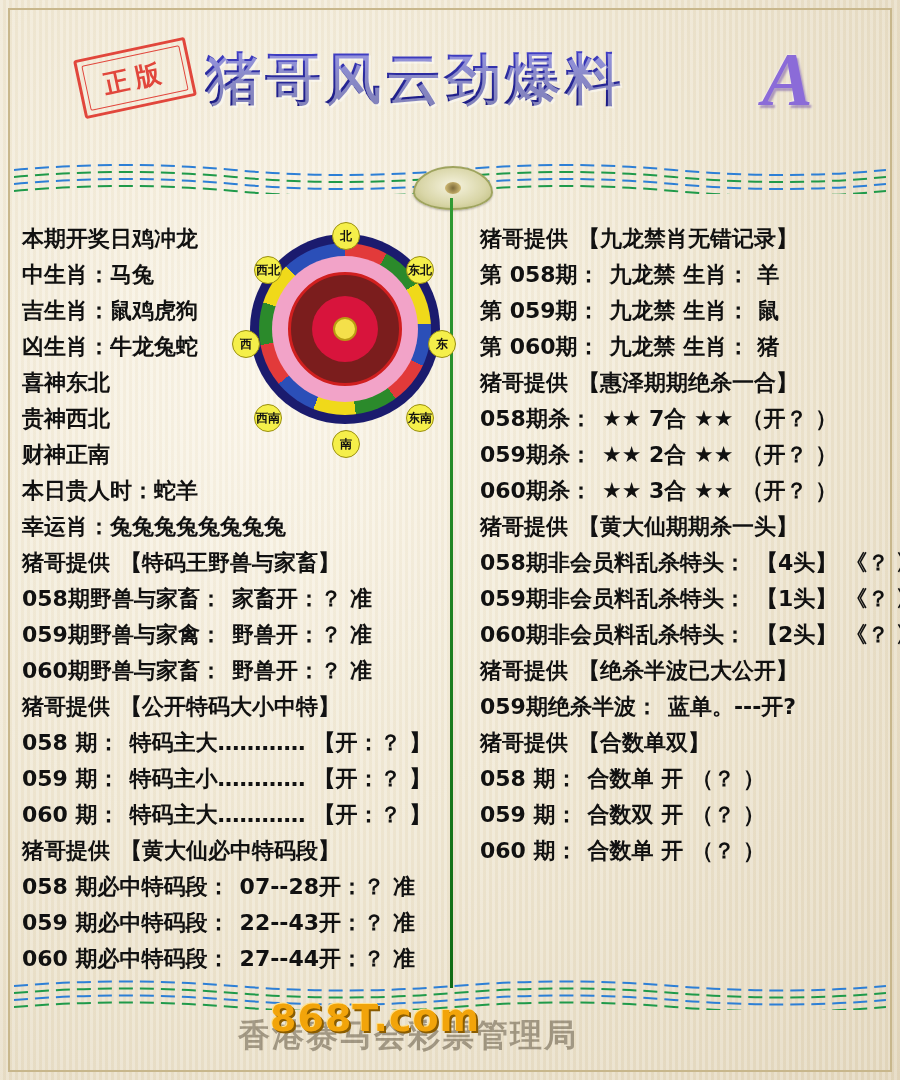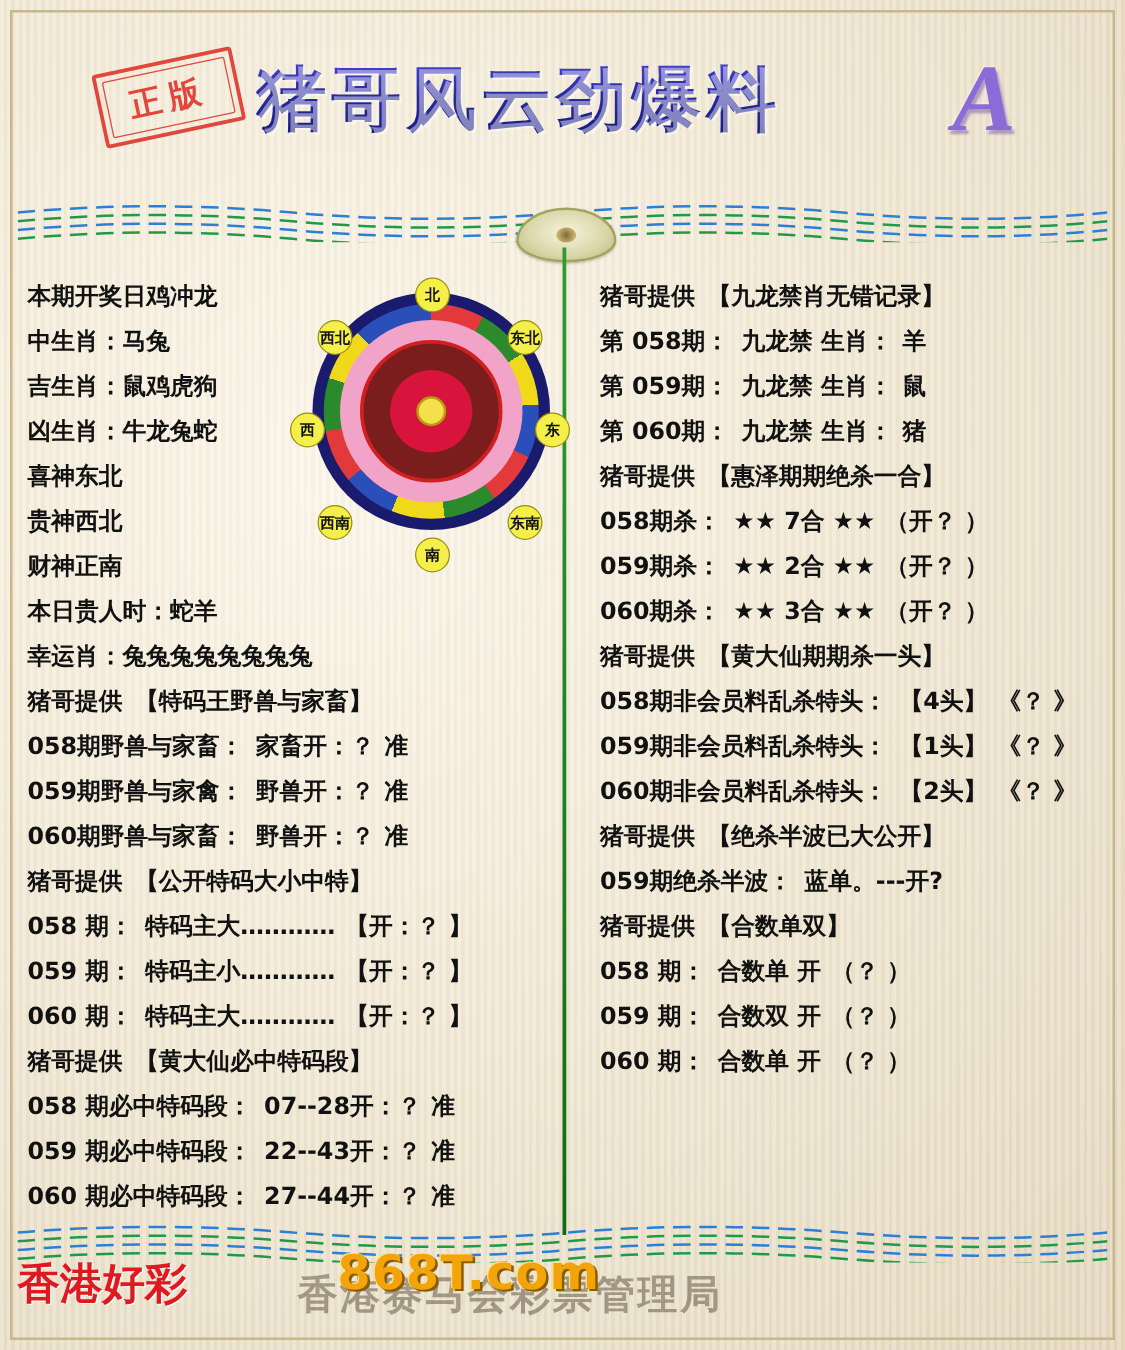--- a/index.html
+++ b/index.html
@@ -89,21 +89,21 @@
 
   
   .vline{
     position:absolute;left:450px;top:198px;width:3px;height:790px;
     background:linear-gradient(180deg,#2f9a33,#0f6b14);
   }
 
   
   .col{
     position:absolute;top:228px;
-    font-size:19px;color:#111;
+    font-size:22px;color:#111;
     line-height:1.0;
   }
   .col.left{left:22px;width:412px;}
   .col.right{left:480px;width:412px;}
   .row{
     display:flex;align-items:baseline;
     height:36px;white-space:nowrap;
     font-family:"DejaVu Sans","Liberation Sans",sans-serif;
     font-weight:bold;
   }
@@ -378,15 +378,14 @@
         <g fill="none" stroke-width="2">
           <path d="M0,6 Q110,-3 220,6 T440,6 T660,6 T872,6" stroke="#2d7fd6" stroke-dasharray="14 7"></path>
           <path d="M0,13 Q110,4 220,13 T440,13 T660,13 T872,13" stroke="#1f9a4a" stroke-dasharray="14 7"></path>
           <path d="M0,20 Q110,11 220,20 T440,20 T660,20 T872,20" stroke="#2d7fd6" stroke-dasharray="14 7"></path>
           <path d="M0,27 Q110,18 220,27 T440,27 T660,27 T872,27" stroke="#1f9a4a" stroke-dasharray="14 7"></path>
         </g>
       </svg>
     </div>
   </div>
   <div class="ghost">香港赛马会彩票管理局</div>
-  <div class="hk">香港好彩</div>
   <div class="site">868T.com</div>
 </div>
 
 </body></html>

